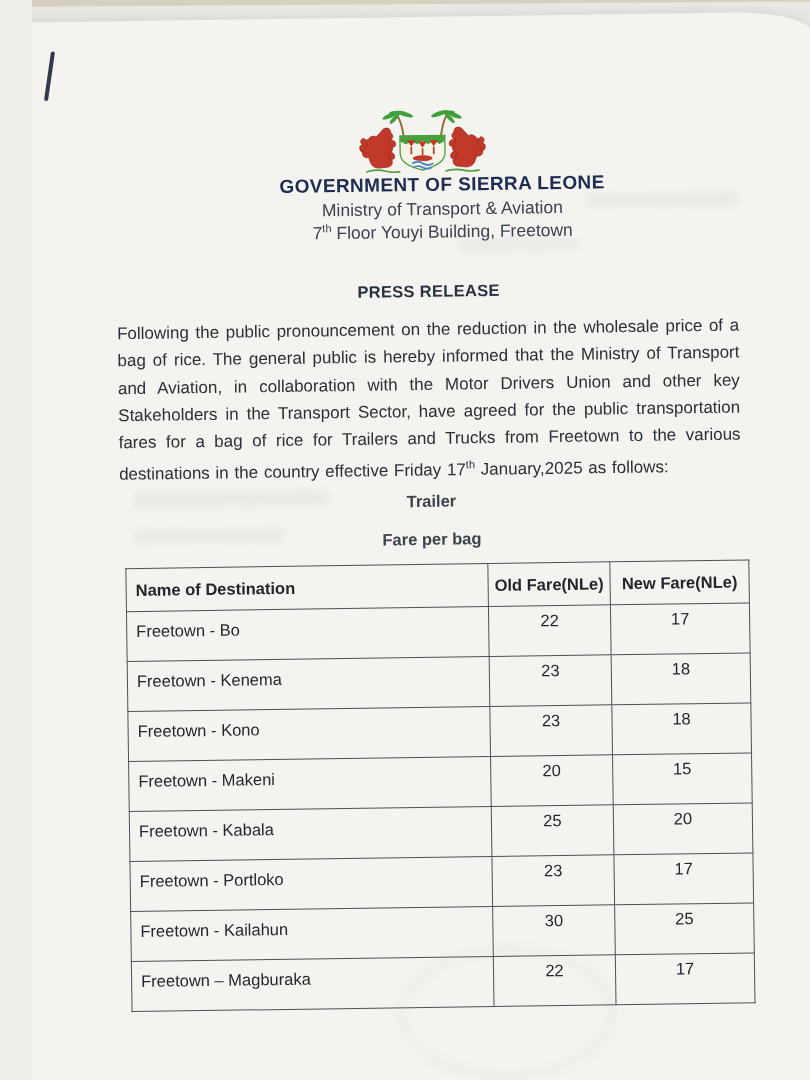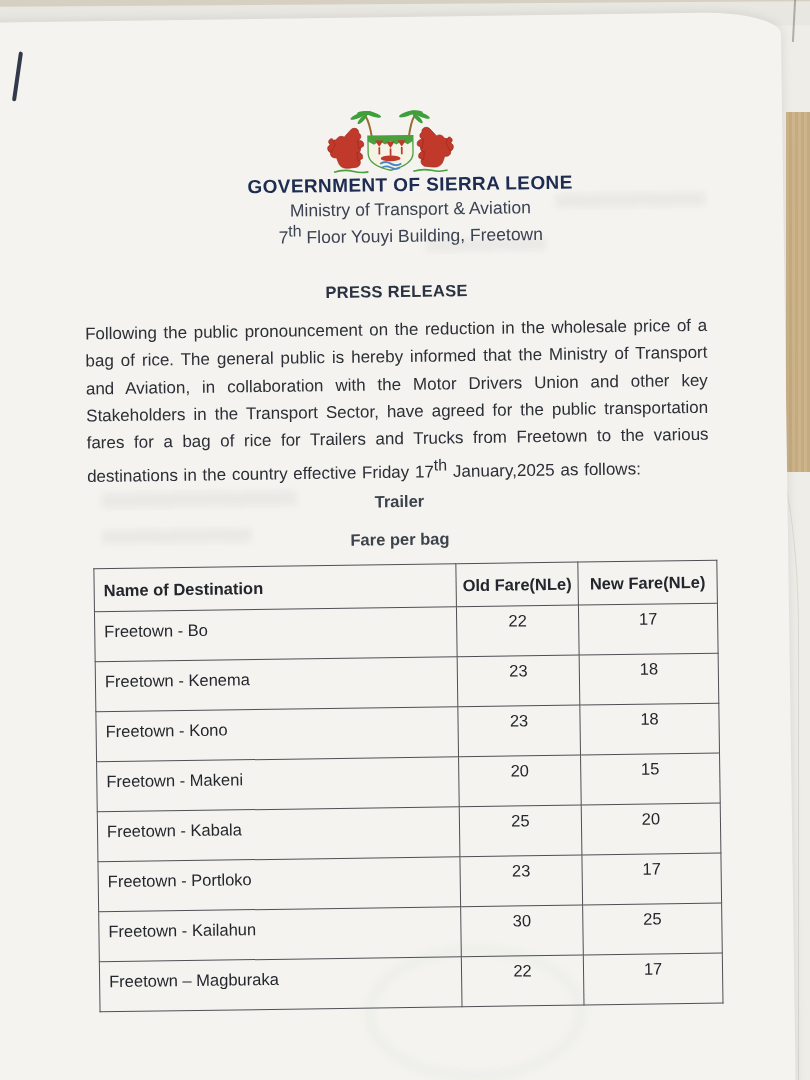--- a/index.html
+++ b/index.html
@@ -3,21 +3,21 @@
 <meta charset="utf-8">
 <style>
   html,body{margin:0;padding:0;}
   body{
     width:810px;height:1080px;
     background:#efede8;
     overflow:hidden;
     font-family:"Liberation Sans","DejaVu Sans",sans-serif;
     position:relative;
   }
-  .photo{position:absolute;inset:0;overflow:hidden;}
+  .photo{position:absolute;inset:0;overflow:hidden;margin-left:32px;}
 
   
   .bg-top-strip{position:absolute;left:0;top:0;width:810px;height:10px;background:#d6d0c3;}
   .bg-top-sheet{position:absolute;left:-10px;top:4px;width:830px;height:24px;background:#e9e7e1;transform:rotate(-0.4deg);}
   .bg-tan-right{position:absolute;right:0;top:112px;width:24px;height:360px;
     background:repeating-linear-gradient(90deg,#cdb48a 0 3px,#c4ab80 3px 6px);}
   .bg-tan-corner{position:absolute;left:0;bottom:0;width:16px;height:72px;
     background:#ccb287;clip-path:polygon(0 18%,100% 100%,0 100%);}
   .edge-line-top-right{position:absolute;left:793px;top:0;width:2px;height:42px;background:rgba(60,60,60,.35);transform:rotate(3deg);}
   .edge-curve-right{position:absolute;left:758px;top:430px;width:40px;height:660px;
@@ -33,21 +33,21 @@
   .pen-mark{position:absolute;left:22px;top:46px;width:3.5px;height:50px;background:#32394a;border-radius:2px;transform:rotate(9deg);}
 
   .crest{position:absolute;left:330px;top:110px;width:132px;height:70px;}
 
   .hdr-org{position:absolute;left:95px;top:174px;width:640px;text-align:center;
     font-size:19px;font-weight:bold;letter-spacing:.4px;color:#1d2c50;}
   .hdr-ministry{position:absolute;left:95px;top:199px;width:640px;text-align:center;
     font-size:17.5px;color:#3b4251;}
   .hdr-address{position:absolute;left:95px;top:221px;width:640px;text-align:center;
     font-size:17.5px;color:#3b4251;}
-  sup{font-size:16px;}
+  sup{font-size:11px;}
 
   .press-release{position:absolute;left:95px;top:282px;width:610px;text-align:center;
     font-size:16.5px;font-weight:bold;letter-spacing:.3px;color:#2a3140;}
 
   .body-par{position:absolute;left:88px;top:316px;width:622px;
     font-size:17px;line-height:27.3px;color:#2c2f36;text-align:justify;word-spacing:1px;}
 
   .sec-trailer{position:absolute;left:95px;top:492px;width:610px;text-align:center;
     font-size:16.5px;font-weight:bold;color:#3c434d;}
   .sec-farebag{position:absolute;left:95px;top:530px;width:610px;text-align:center;

